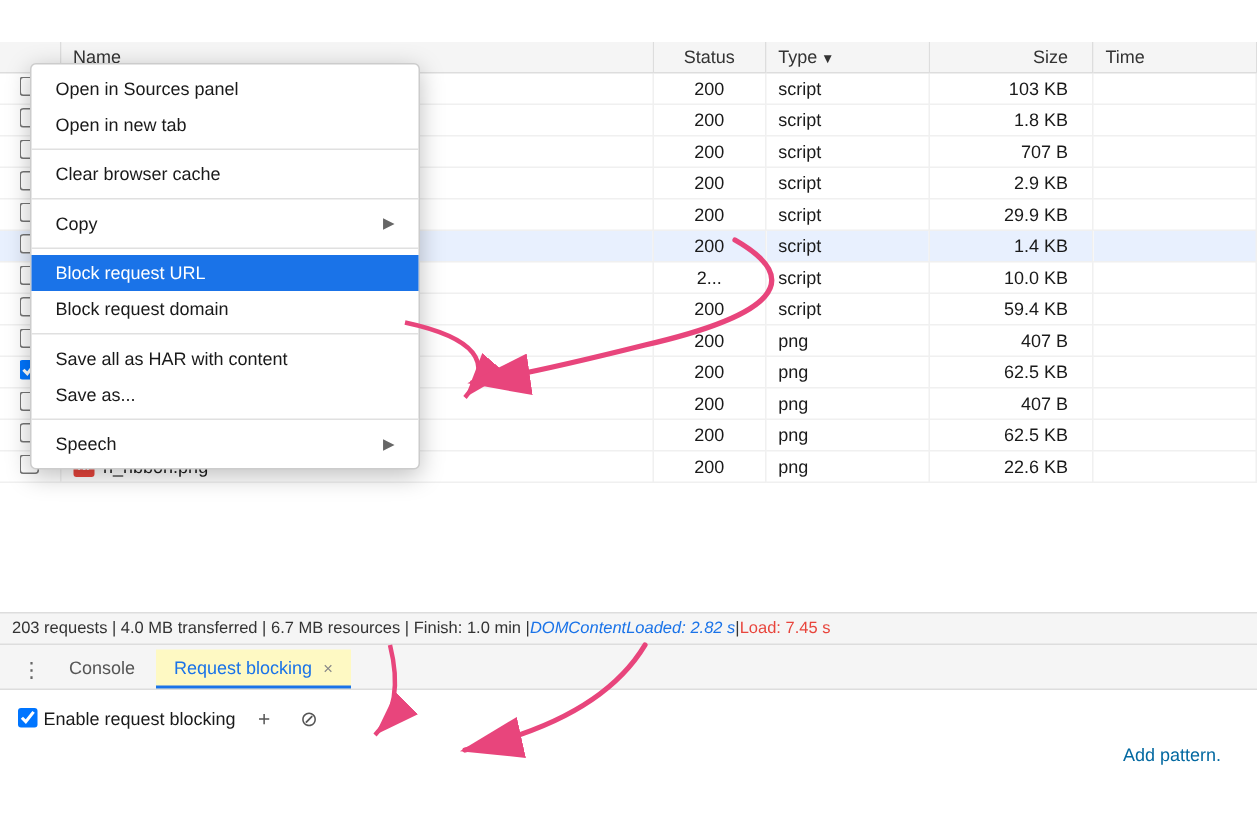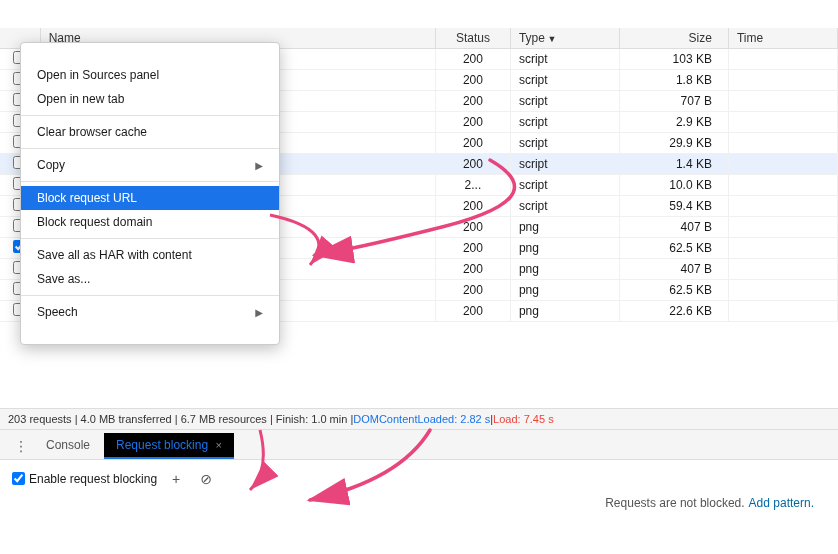--- a/index.html
+++ b/index.html
@@ -84,21 +84,21 @@
     .context-menu {
       position: absolute;
       top: 42px;
       left: 20px;
       width: 260px;
       background: #fff;
       border: 1px solid #ccc;
       border-radius: 4px;
       box-shadow: 0 4px 16px rgba(0,0,0,0.25);
       z-index: 100;
-      padding: 20px 0;
+      padding: 4px 0;
     }
     .context-menu-item {
       padding: 5px 16px;
       cursor: pointer;
       display: flex;
       align-items: center;
       justify-content: space-between;
       color: #1a1a1a;
     }
     .context-menu-item.highlighted {
@@ -145,21 +145,21 @@
       padding: 5px 12px;
       font-size: 12px;
       color: #555;
       cursor: pointer;
       border-bottom: 2px solid transparent;
       margin-right: 2px;
     }
     .tab-item.active {
       color: #1a73e8;
       border-bottom: 2px solid #1a73e8;
-      background: #000000;
+      background: #fef9c3;
     }
     .tab-close {
       font-size: 11px;
       margin-left: 4px;
       color: #888;
     }
     .tab-dots {
       padding: 5px 6px;
       font-size: 14px;
       color: #666;
@@ -447,21 +447,21 @@
     </div>
     <div class="context-menu-divider"></div>
     <div class="context-menu-item">
       <span>Speech</span>
       <span class="arrow">▶</span>
     </div>
   </div>
 
 <div class="status-bar">
   <span>203 requests | 4.0 MB transferred | 6.7 MB resources | Finish: 1.0 min | </span>
-  <a style="color:#1a73e8; text-decoration:none;">DOMContentLoaded: 2.82 s</a>
+  <a style="color:#1a73e8; text-decoration:none;font-style:italic;">DOMContentLoaded: 2.82 s</a>
   <span> | </span>
   <a style="color:#e8453c; text-decoration:none;">Load: 7.45 s</a>
 </div>
 
 <div class="bottom-tabs">
   <span class="tab-dots">⋮</span>
   <div class="tab-item">
     <span>Console</span>
   </div>
   <div class="tab-item active">
@@ -473,21 +473,20 @@
 <div class="bottom-panel">
   <div class="blocking-toolbar">
     <label class="enable-checkbox">
       <input type="checkbox" checked="" style="">
       <span>Enable request blocking</span>
     </label>
     <button class="icon-btn">+</button>
     <button class="icon-btn">⊘</button>
   </div>
   <div class="blocking-status">
-    <span>Requests are not blocked.</span>
     <a style="color:#0369a1; text-decoration:none; margin-left:4px;">Add pattern.</a>
   </div>
 </div>
 
 <svg class="arrow-annotation" style="top:0;left:0;width:838px;height:554px;" viewBox="0 0 838 554" xmlns="http://www.w3.org/2000/svg">
 
   <path d="M 270 215 Q 340 230 310 265" stroke="#e8457c" stroke-width="3" fill="none" marker-end="url(#arrowhead)"></path>
 
   <path d="M 260 430 Q 270 470 250 490" stroke="#e8457c" stroke-width="3" fill="none" marker-end="url(#arrowhead2)"></path>
   <defs>

